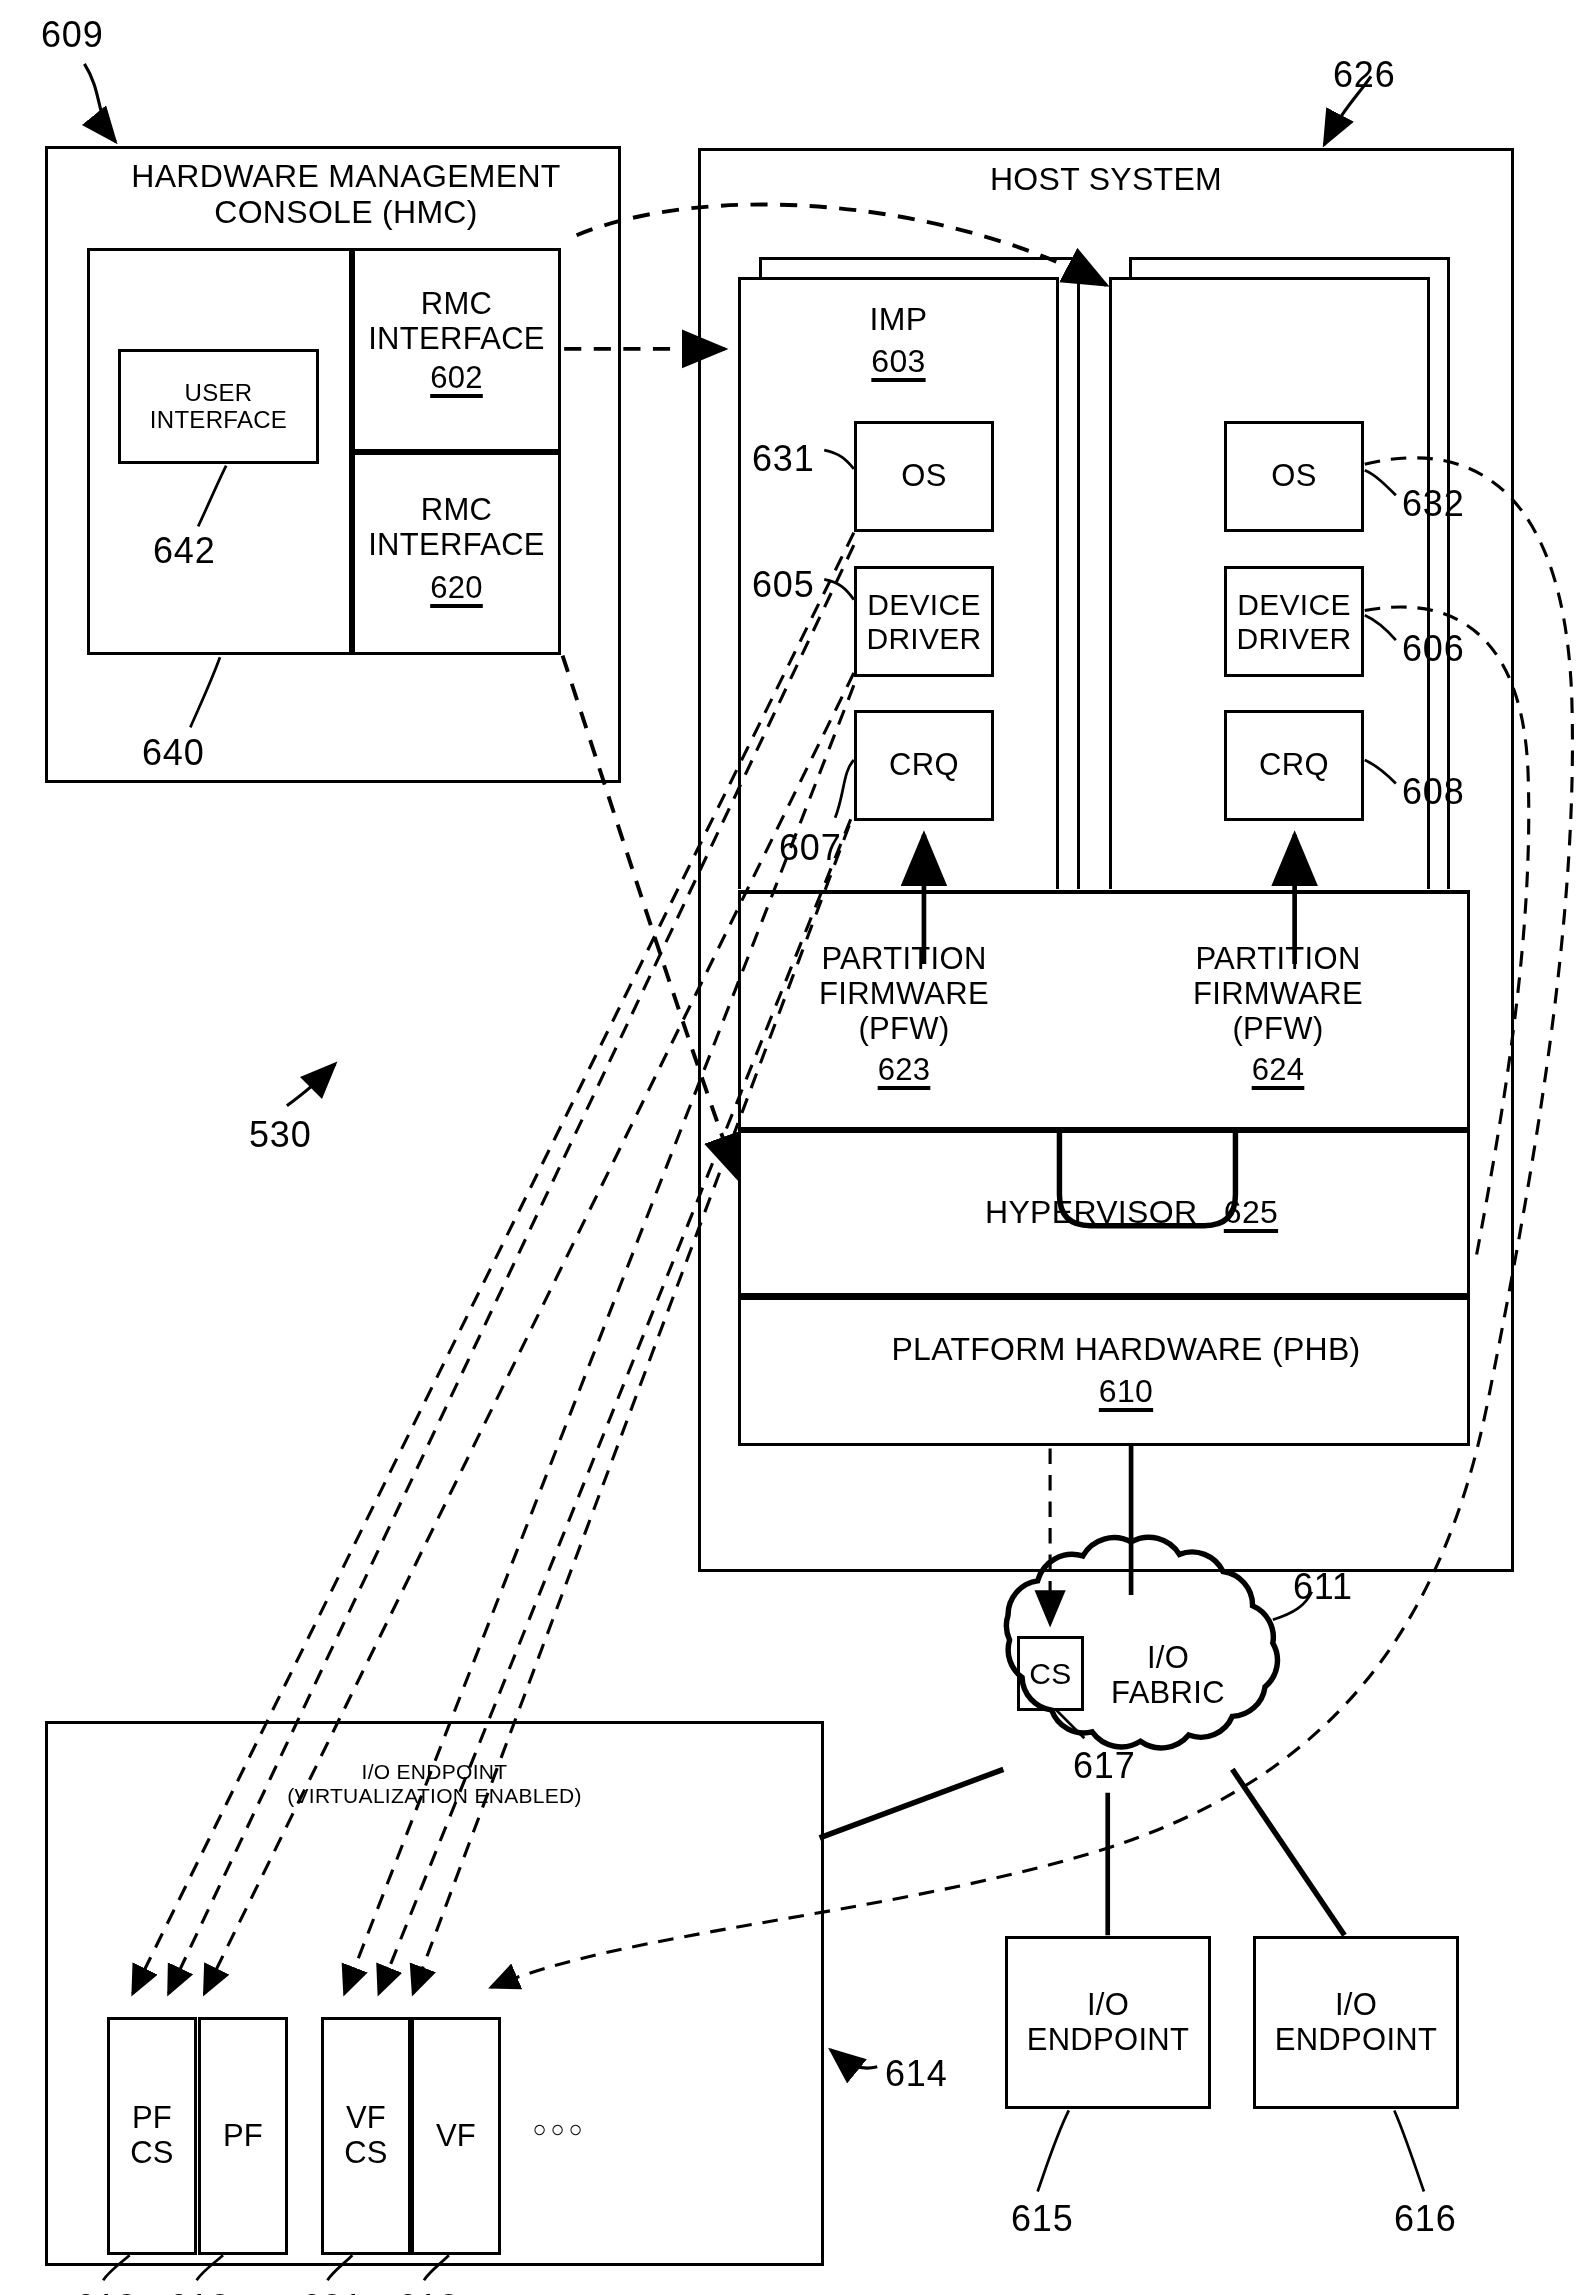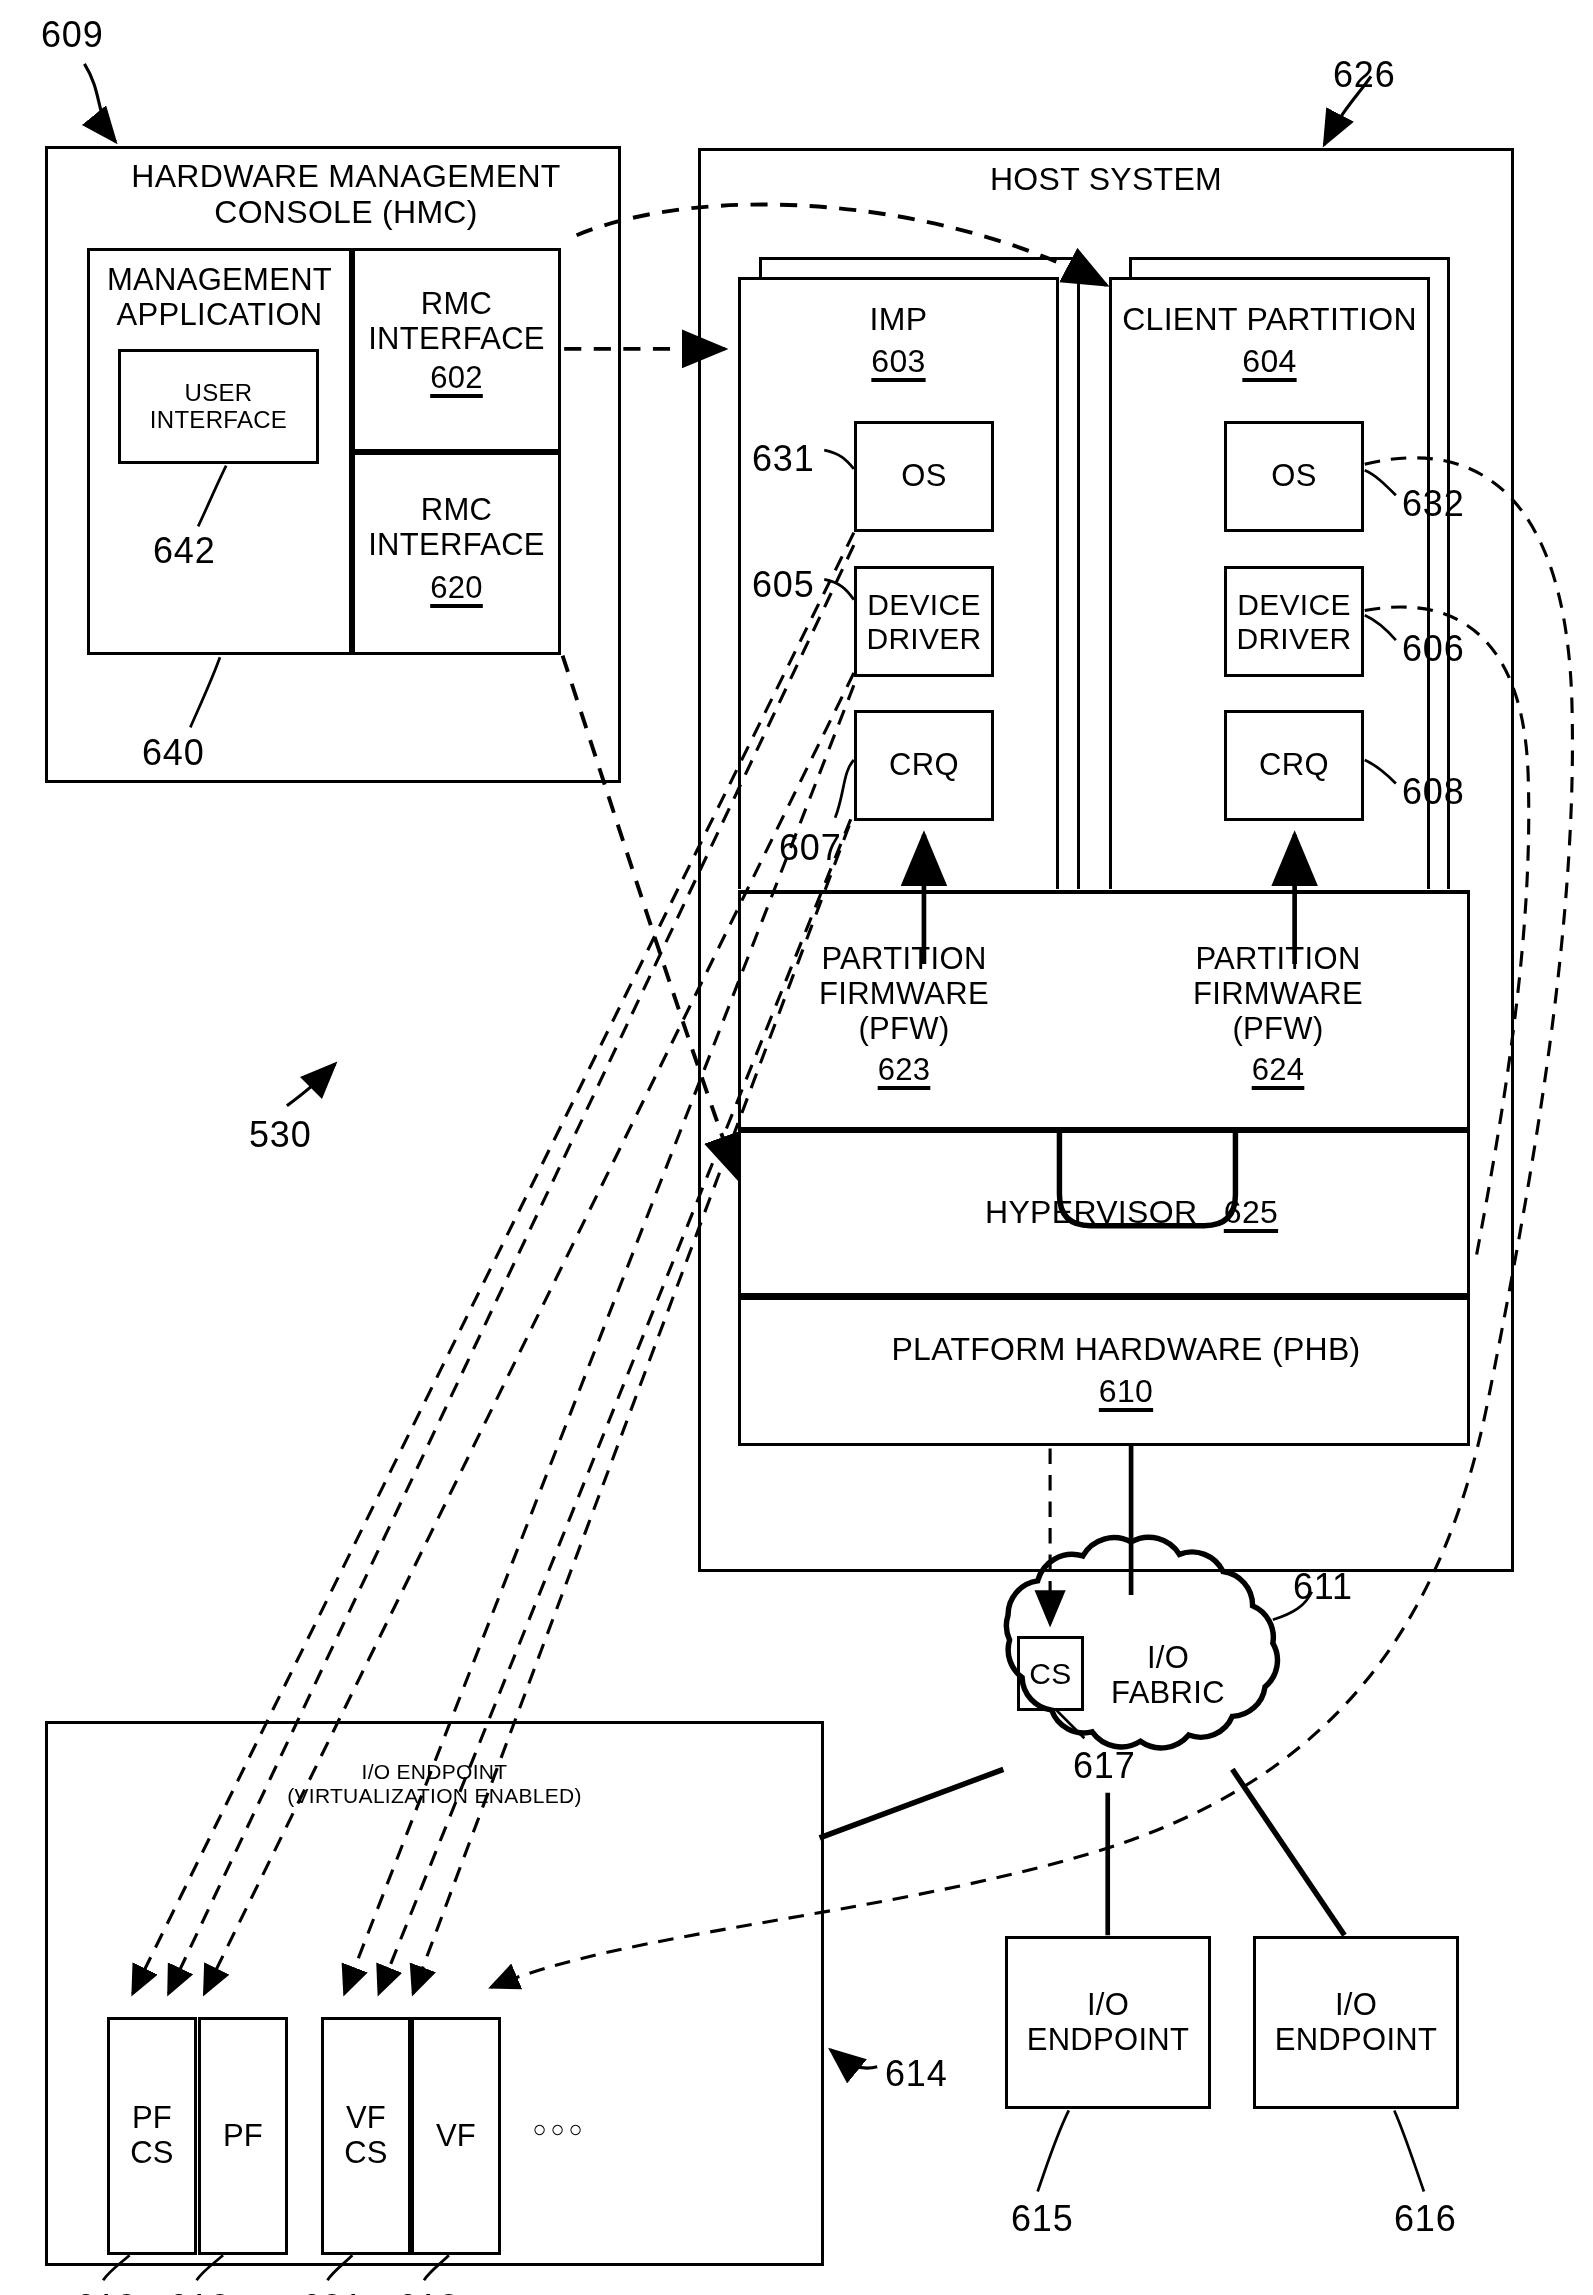--- a/index.html
+++ b/index.html
@@ -74,24 +74,20 @@
 
   <div class="box" style="left:45px; top:146px; width:576px; height:268px; border-bottom:none;"></div>
   <div class="box" style="left:45px; top:146px; width:576px; height:637px;"></div>
 
   <div class="ctr lbl" style="left:45px; top:156px; width:576px; height:78px; font-size:32px;padding-left:13px;">
     <span>HARDWARE MANAGEMENT</span>
     <span>CONSOLE (HMC)</span>
   </div>
 
   <div class="box" style="left:87px; top:248px; width:265px; height:407px;"></div>
-  <div class="ctr lbl" style="left:87px; top:259px; width:265px; height:78px; font-size:31px;">
-    <span>MANAGEMENT</span>
-    <span>APPLICATION</span>
-  </div>
 
   <div class="box" style="left:118px; top:349px; width:201px; height:115px;"></div>
   <div class="ctr lbl" style="left:118px; top:349px; width:201px; height:115px; font-size:24px;">
     <span>USER</span>
     <span>INTERFACE</span>
   </div>
 
   <div class="box" style="left:352px; top:248px; width:209px; height:204px;"></div>
   <div class="ctr lbl" style="left:352px; top:248px; width:209px; height:187px; font-size:31px;">
     <span>RMC</span>
@@ -118,24 +114,20 @@
 
   <div class="boxthin" style="left:759px; top:257px; width:321px; height:632px; border-bottom:none;"></div>
   <div class="boxthin" style="left:1129px; top:257px; width:321px; height:632px; border-bottom:none;"></div>
 
   <div class="boxthin white" style="left:738px; top:277px; width:321px; height:612px; border-bottom:none;"></div>
   <div class="boxthin white" style="left:1109px; top:277px; width:321px; height:612px; border-bottom:none;"></div>
 
   <div class="ctr lbl" style="left:738px; top:290px; width:321px; height:101px; font-size:32px;">
     <span>IMP</span>
     <span class="refu" style="margin-top:6.2px;">603</span>
-  </div>
-  <div class="ctr lbl" style="left:1109px; top:290px; width:321px; height:101px; font-size:32px;">
-    <span>CLIENT PARTITION</span>
-    <span class="refu" style="margin-top:6.2px;">604</span>
   </div>
 
   <div class="box" style="left:854px; top:421px; width:140px; height:111px;"></div>
   <div class="ctr lbl" style="left:854px; top:421px; width:140px; height:111px; font-size:31px;">
     <span>OS</span>
   </div>
   <div class="box" style="left:1224px; top:421px; width:140px; height:111px;"></div>
   <div class="ctr lbl" style="left:1224px; top:421px; width:140px; height:111px; font-size:31px;">
     <span>OS</span>
   </div>

